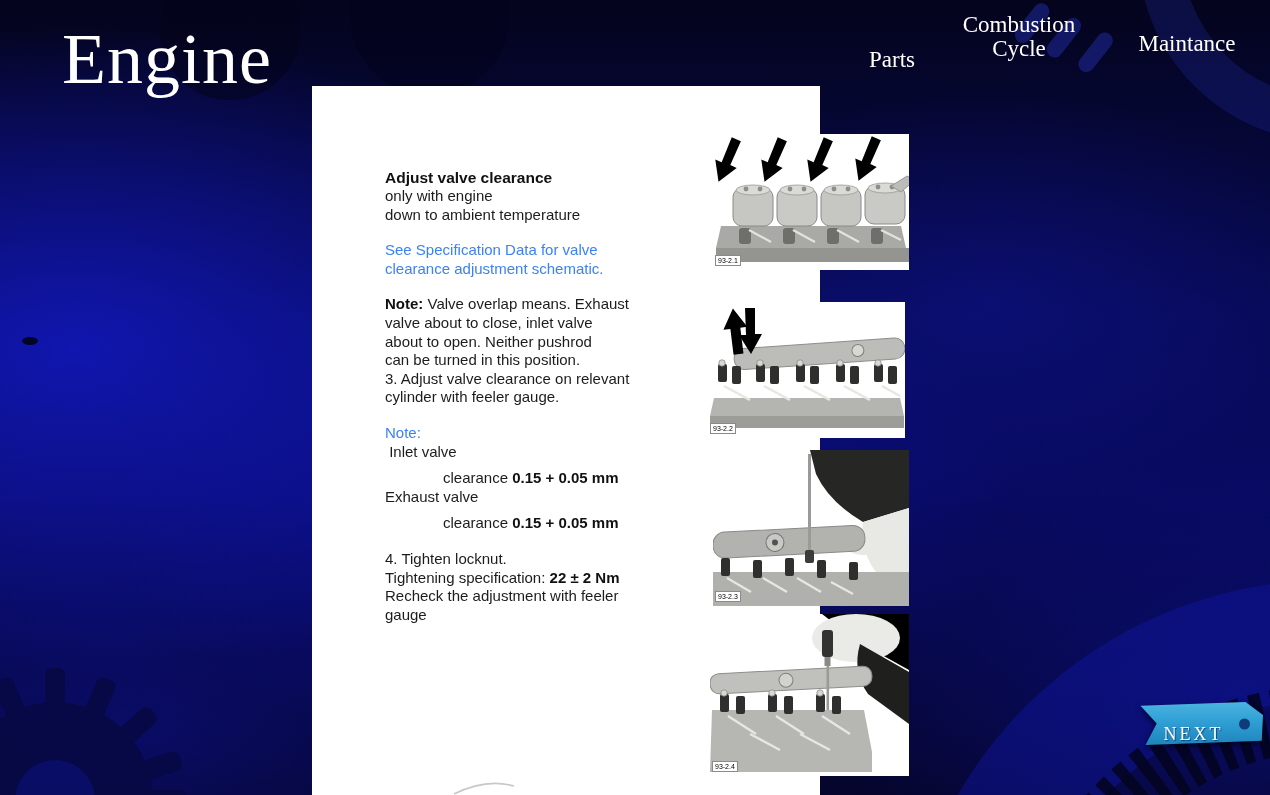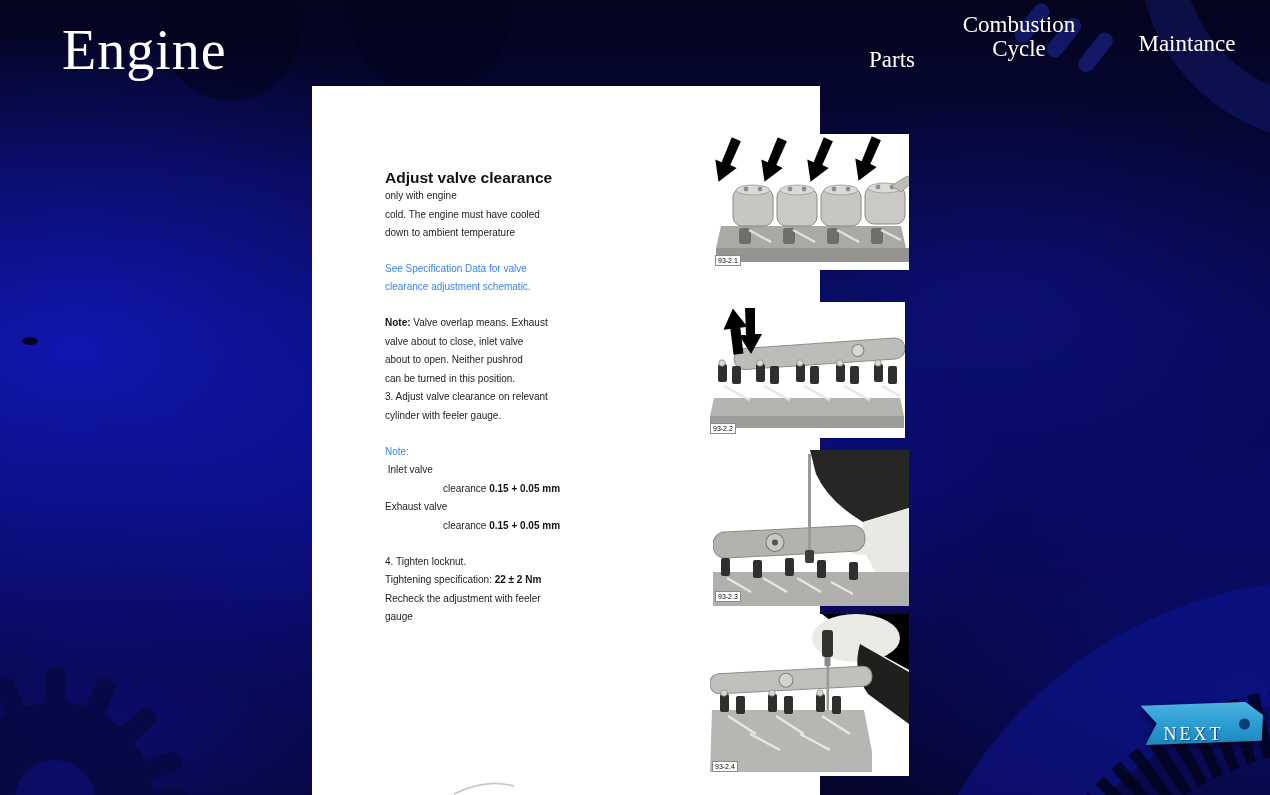--- a/index.html
+++ b/index.html
@@ -12,39 +12,39 @@
       radial-gradient(520px 300px at 78% 38%, rgba(16,20,150,.45) 0%, rgba(16,20,150,0) 70%),
       radial-gradient(600px 340px at 10% 92%, rgba(14,18,150,.5) 0%, rgba(14,18,150,0) 65%),
       radial-gradient(700px 420px at 98% 88%, rgba(13,17,140,.5) 0%, rgba(13,17,140,0) 60%),
       linear-gradient(180deg,#04041d 0%,#070a55 40%,#080a60 62%,#05052c 100%);
   }
   .bg-svg{position:absolute;left:0;top:0;pointer-events:none;}
   
   .page-title{
     position:absolute;left:62px;top:18px;margin:0;
     font-family:"Liberation Serif",serif;font-weight:400;
-    font-size:56px;color:#ffffff;letter-spacing:1px;
+    font-size:72px;color:#ffffff;letter-spacing:1px;
   }
   .nav-item{
     position:absolute;color:#fff;font-family:"Liberation Serif",serif;
     font-size:23px;text-align:center;line-height:24px;cursor:pointer;
     transform:translateX(-50%);text-decoration:none;white-space:nowrap;
   }
   .nav-parts{left:892px;top:28px;margin-top:20px;}
   .nav-combustion{left:1019px;top:13px;}
   .nav-maintance{left:1187px;top:32px;}
   
   .panel{position:absolute;left:312px;top:86px;width:508px;height:709px;background:#ffffff;}
   .text-col{position:absolute;left:73px;top:82px;width:330px;color:#1c1c1c;}
-  .line{font-size:10px;line-height:18.6px;white-space:pre-wrap;}
+  .line{font-size:15px;line-height:18.6px;white-space:pre-wrap;}
   .line b{font-weight:bold;color:#111;}
   .heading{font-size:15.5px;font-weight:bold;line-height:19px;color:#111;}
   .para{margin:0 0 17px 0;}
   .bold-line{font-weight:normal;color:#3b82f6;}
-  .indent{padding-left:58px;}
+  .indent{padding-left:58px;margin-top:8px;}
   
   .fig{position:absolute;background:#fff;}
   .fig svg{display:block;}
   .fig-caption{
     position:absolute;left:2px;bottom:4px;background:#fff;border:1px solid #8a8a86;
     font-size:7px;line-height:9px;padding:0 2px;color:#000;font-family:"Liberation Sans",sans-serif;
   }
   .fig1{left:401px;top:48px;width:196px;height:136px;}
   .fig2{left:396px;top:216px;width:197px;height:136px;}
   .fig3{left:401px;top:364px;width:196px;height:156px;}
@@ -120,21 +120,20 @@
     <span style="display:block">Cycle</span>
   </a>
   <a class="nav-item nav-maintance">Maintance</a>
 
   <section class="panel">
 
     <div class="text-col">
       <div class="para">
         <div class="heading">Adjust valve clearance</div>
         <div class="line">only with engine</div>
-        <div class="line">cold. The engine must have cooled</div>
         <div class="line">down to ambient temperature</div>
       </div>
       <div class="para">
         <div class="line bold-line">See Specification Data for valve</div>
         <div class="line bold-line">clearance adjustment schematic.</div>
       </div>
       <div class="para">
         <div class="line"><b>Note:</b><span> Valve overlap means. Exhaust</span></div>
         <div class="line">valve about to close, inlet valve</div>
         <div class="line">about to open. Neither pushrod</div>

